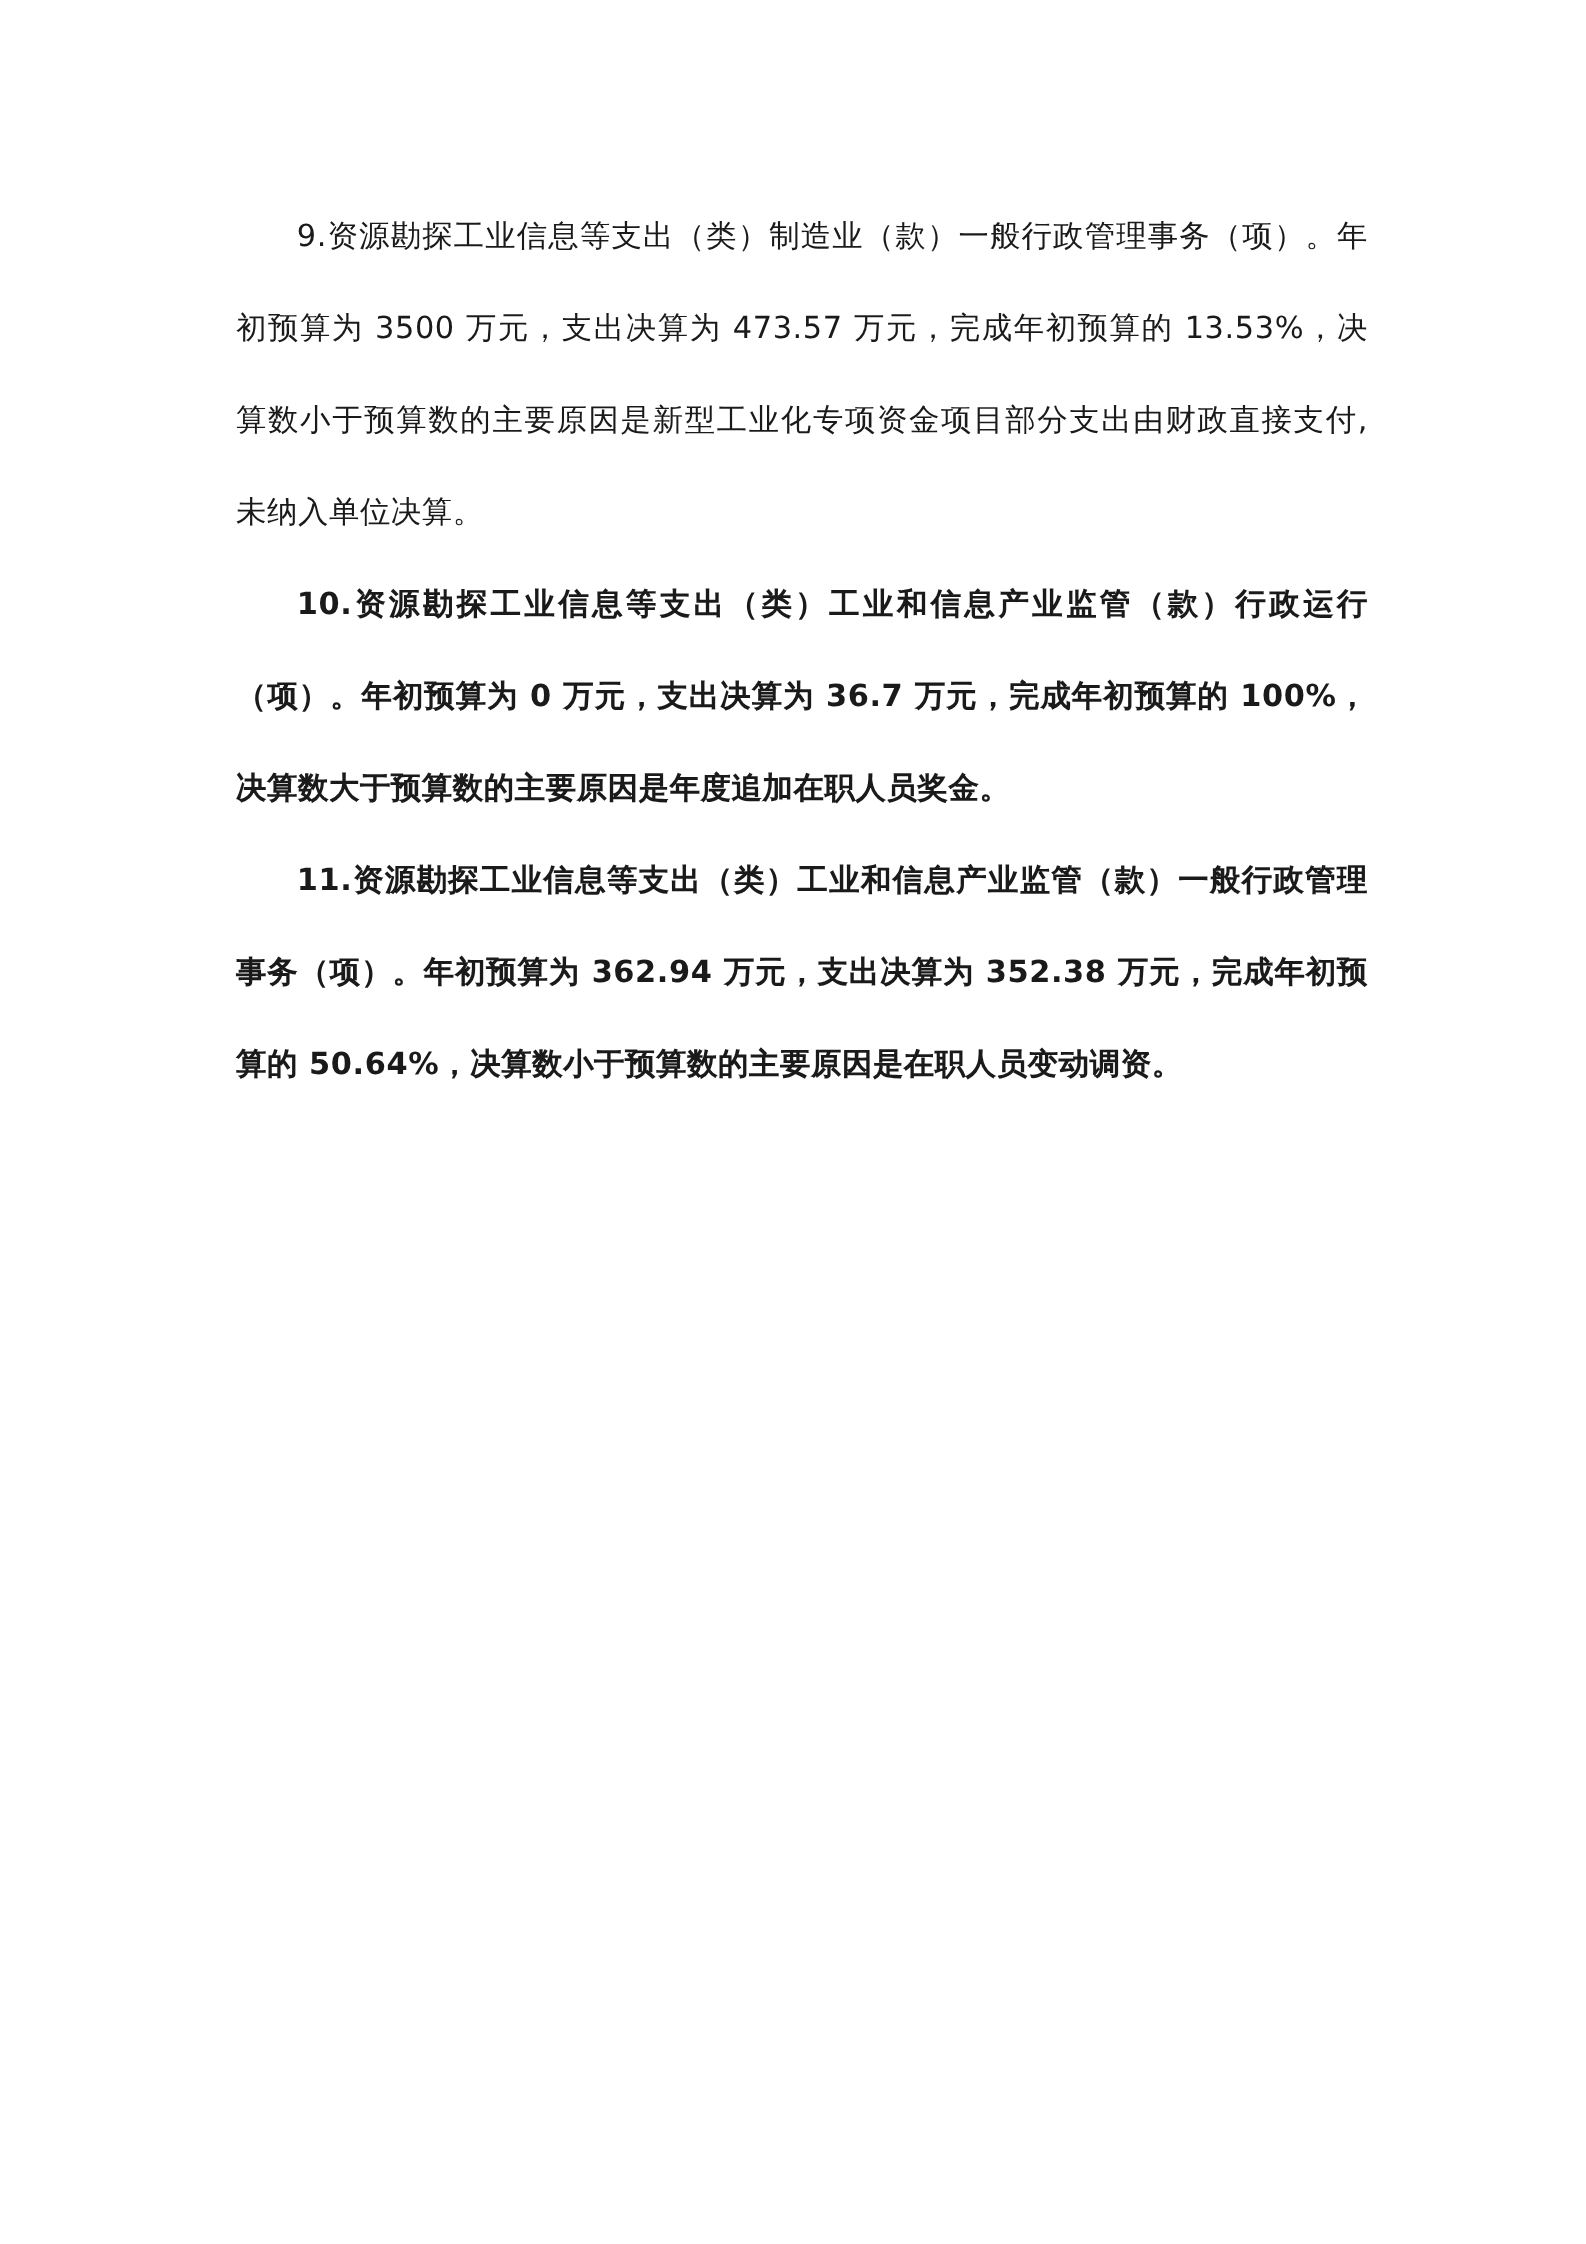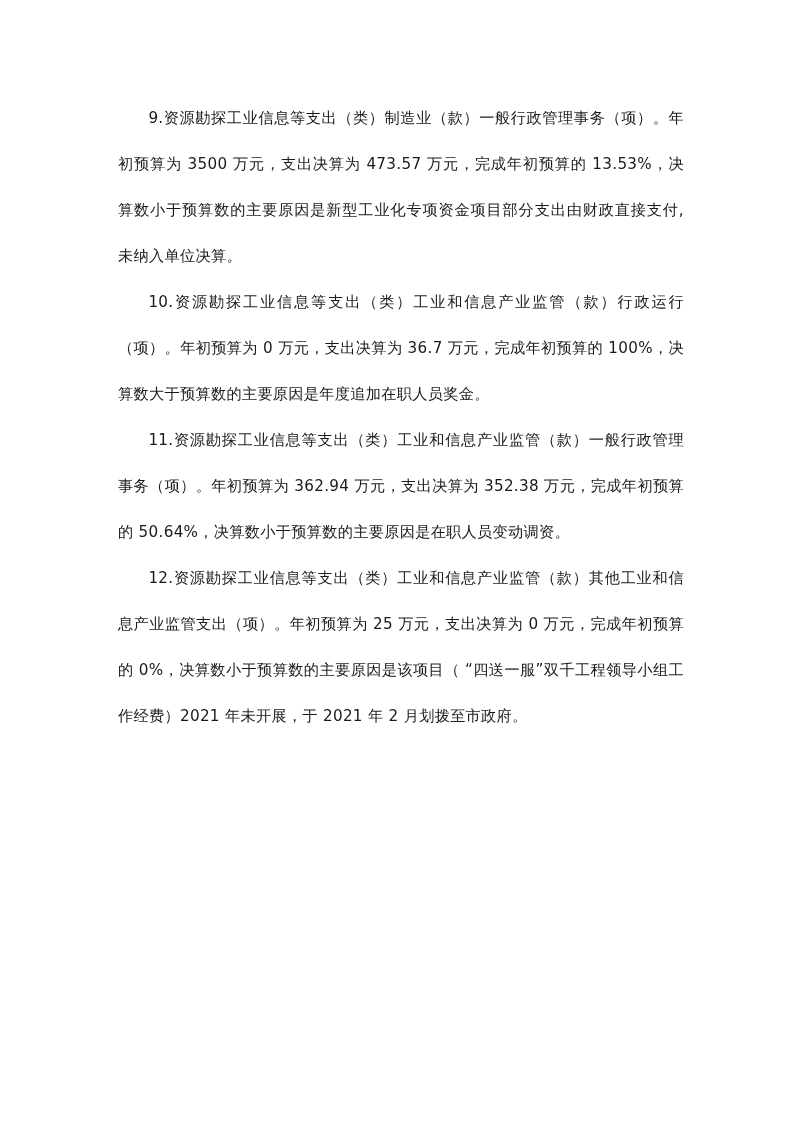--- a/index.html
+++ b/index.html
@@ -36,25 +36,25 @@
     text-align: justify;
     text-justify: inter-ideograph;
     text-indent: 2em;
     margin: 0 0 0 0;
     letter-spacing: 0.3px;
     color: #1a1a1a;
     word-break: break-all;
   }
   .para + .para {
     margin-top: 0px;
+    font-weight: bold;
   }
 </style>
 </head>
 <body>
 
 <div class="page">
   <div class="page-body">
     <p class="para">9.资源勘探工业信息等支出（类）制造业（款）一般行政管理事务（项）。年初预算为 3500 万元，支出决算为 473.57 万元，完成年初预算的 13.53%，决算数小于预算数的主要原因是新型工业化专项资金项目部分支出由财政直接支付, 未纳入单位决算。</p>
     <p class="para">10.资源勘探工业信息等支出（类）工业和信息产业监管（款）行政运行（项）。年初预算为 0 万元，支出决算为 36.7 万元，完成年初预算的 100%，决算数大于预算数的主要原因是年度追加在职人员奖金。</p>
     <p class="para">11.资源勘探工业信息等支出（类）工业和信息产业监管（款）一般行政管理事务（项）。年初预算为 362.94 万元，支出决算为 352.38 万元，完成年初预算的 50.64%，决算数小于预算数的主要原因是在职人员变动调资。</p>
-    <p class="para">12.资源勘探工业信息等支出（类）工业和信息产业监管（款）其他工业和信息产业监管支出（项）。年初预算为 25 万元，支出决算为 0 万元，完成年初预算的 0%，决算数小于预算数的主要原因是该项目（ “四送一服”双千工程领导小组工作经费）2021 年未开展，于 2021 年 2 月划拨至市政府。</p>
   </div>
 </div>
 
 </body></html>

